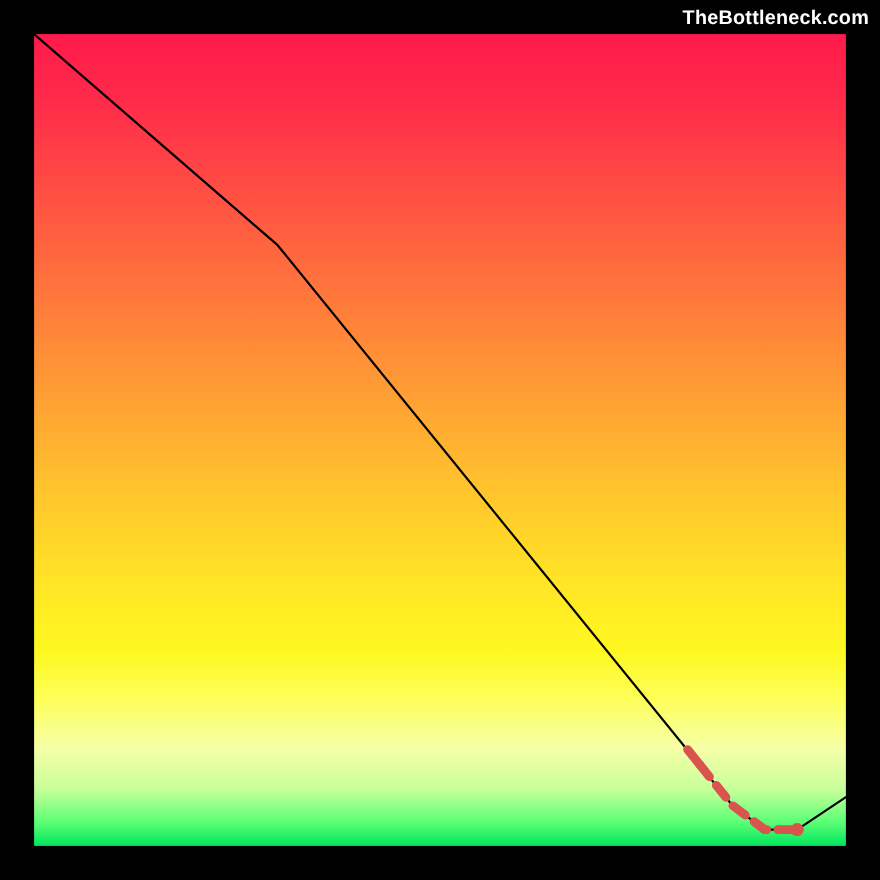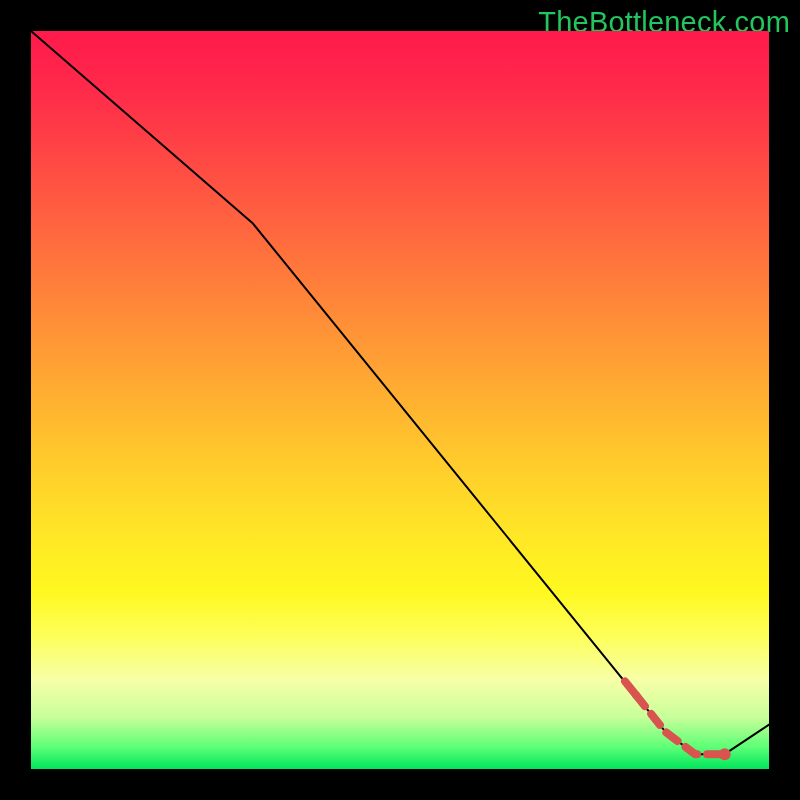--- a/index.html
+++ b/index.html
@@ -38,23 +38,23 @@
       #f6ffa8 88%,
       #c8ff9a 93%,
       #5eff76 97%,
       #00e65c 100%
     );
   }
   .watermark {
     position: absolute;
     top: 6px;
     right: 10px;
-    color: #22c55e;
-    font-size: 29px;
-    font-weight: 400;
+    color: #ffffff;
+    font-size: 18px;
+    font-weight: 700;
     letter-spacing: 0.2px;
     user-select: none;
   }
   svg.lines {
     position: absolute;
     left: 0;
     top: 0;
     width: 738px;
     height: 738px;
     overflow: visible;

